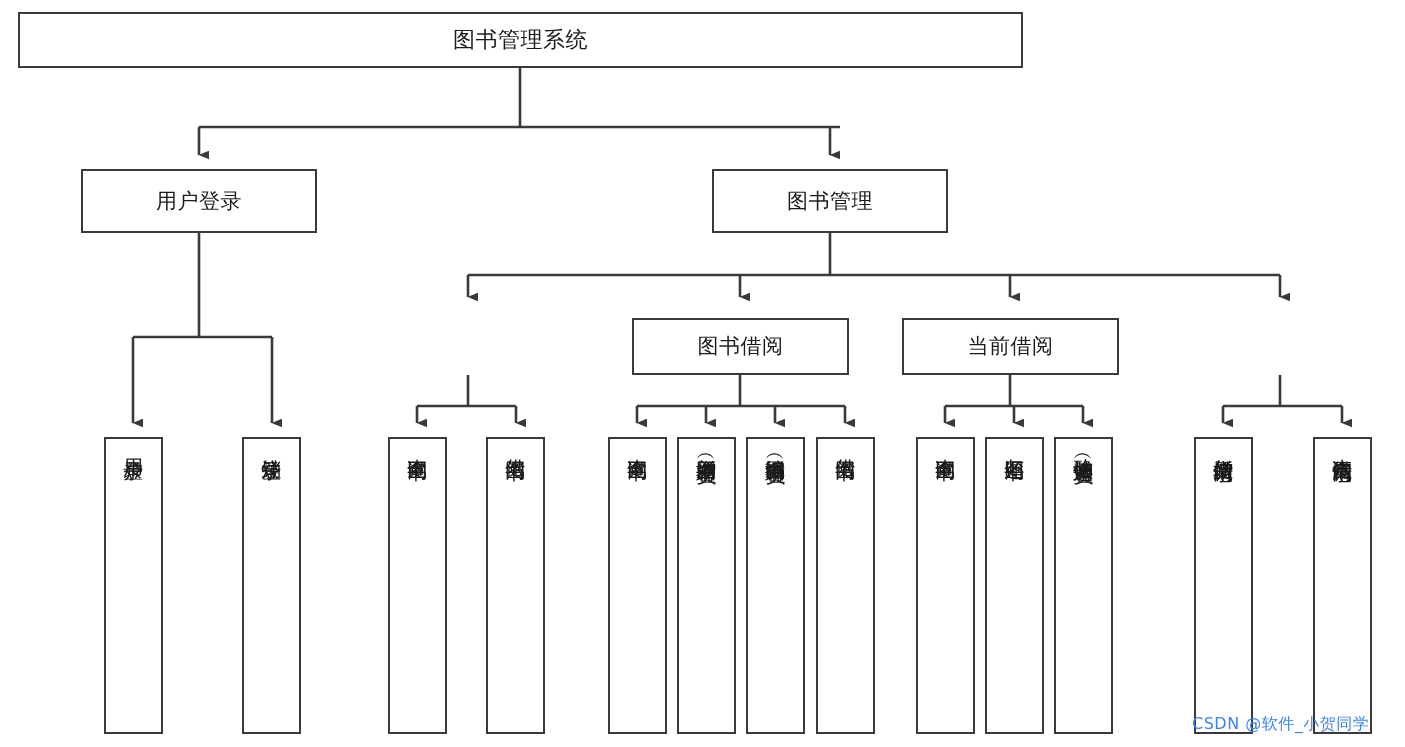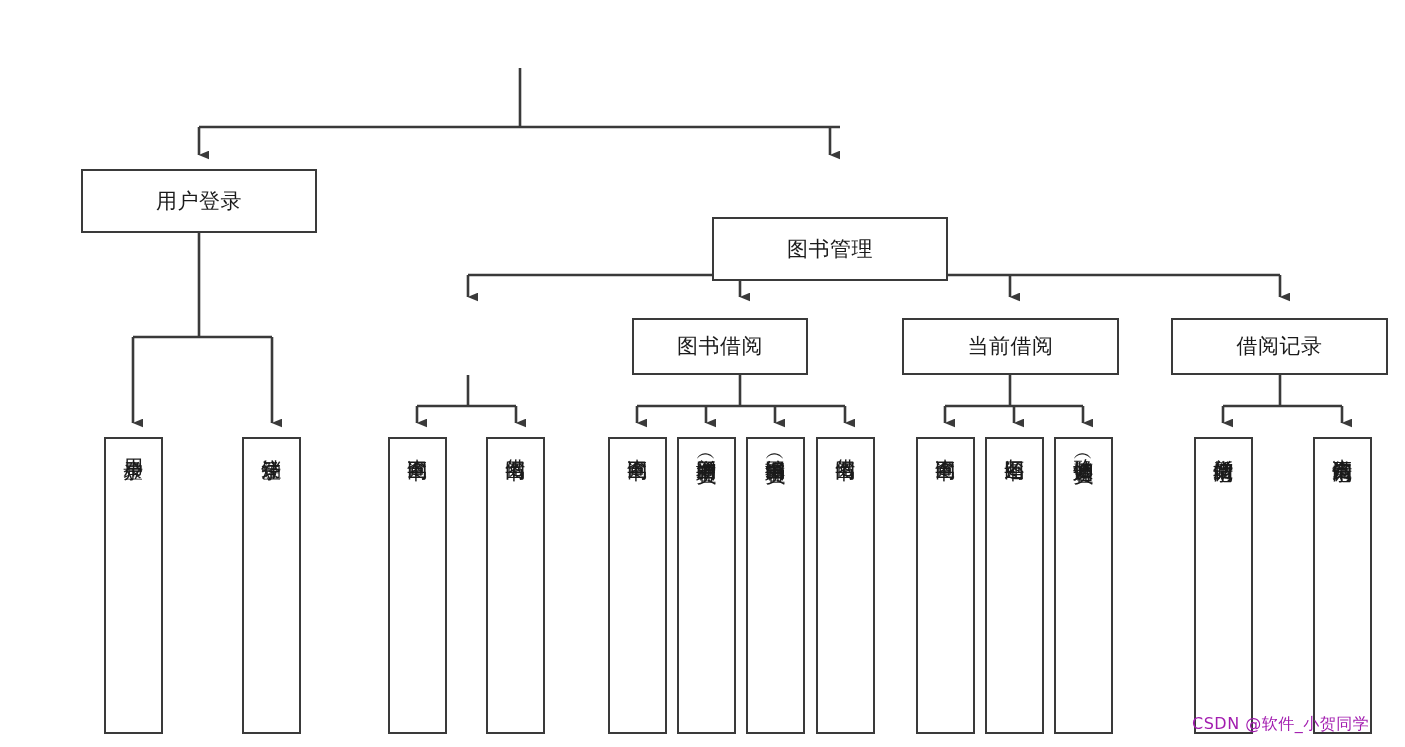--- a/index.html
+++ b/index.html
@@ -59,21 +59,21 @@
   }
   .node.leaf.tall .label {
     font-size: 20px;
     line-height: 1.33;
   }
   .watermark {
     position: absolute;
     left: 1192px;
     top: 714px;
     font-size: 16px;
-    color: #a21caf;
+    color: #3b82f6;
     white-space: nowrap;
     letter-spacing: 0.5px;
   }
 </style>
 </head>
 <body>
 
 <div id="canvas">
 
   <svg id="wires" viewBox="0 0 1405 747">
@@ -119,36 +119,36 @@
       <path d="M1014,406 L1014,423" marker-end="url(#arrow)"></path>
       <path d="M1083,406 L1083,423" marker-end="url(#arrow)"></path>
 
       <path d="M1280,375 L1280,406"></path>
       <path d="M1223,406 L1342,406"></path>
       <path d="M1223,406 L1223,423" marker-end="url(#arrow)"></path>
       <path d="M1342,406 L1342,423" marker-end="url(#arrow)"></path>
     </g>
   </svg>
 
+  <div class="node root" style="left:18px; top:12px; width:1005px; height:56px;">
+    <span class="label">图书管理系统</span>
+  </div>
 
   <div class="node lvl1" style="left:81px; top:169px; width:236px; height:64px;">
     <span class="label">用户登录</span>
   </div>
-  <div class="node lvl1" style="left:712px; top:169px; width:236px; height:64px;margin-top:48px;">
+  <div class="node lvl1" style="left:712px; top:169px; width:236px; height:64px;">
     <span class="label">图书管理</span>
   </div>
 
-  <div class="node lvl2" style="left:632px; top:318px; width:176px; height:57px;">
+  <div class="node lvl2" style="left:632px; top:318px; width:217px; height:57px;">
     <span class="label">图书借阅</span>
   </div>
   <div class="node lvl2" style="left:902px; top:318px; width:217px; height:57px;align-items:center;">
     <span class="label">当前借阅</span>
-  </div>
-  <div class="node lvl2" style="left:1171px; top:318px; width:217px; height:57px;">
-    <span class="label">借阅记录</span>
   </div>
 
   <div class="node leaf" style="left:104px; top:437px; width:59px; height:297px;">
     <span class="label">用户登录</span>
   </div>
   <div class="node leaf" style="left:242px; top:437px; width:59px; height:297px;">
     <span class="label">注销登录</span>
   </div>
 
   <div class="node leaf" style="left:388px; top:437px; width:59px; height:297px;">

